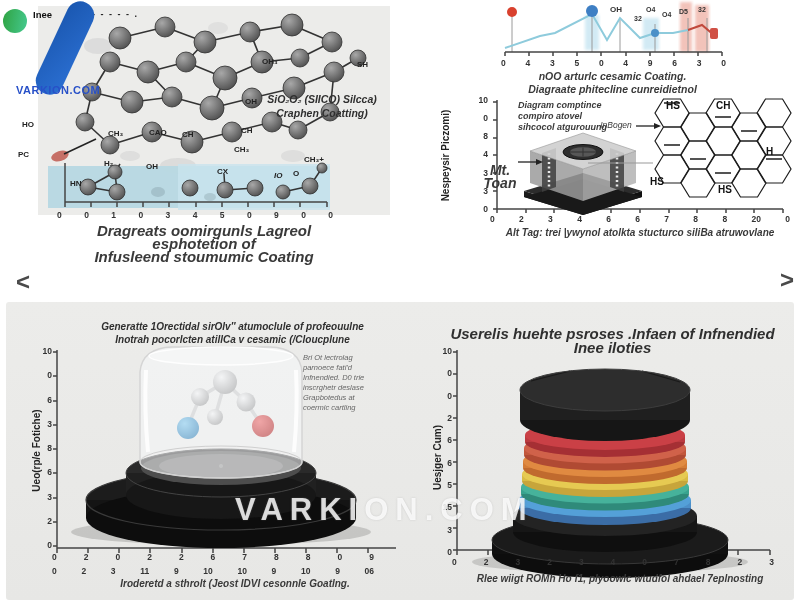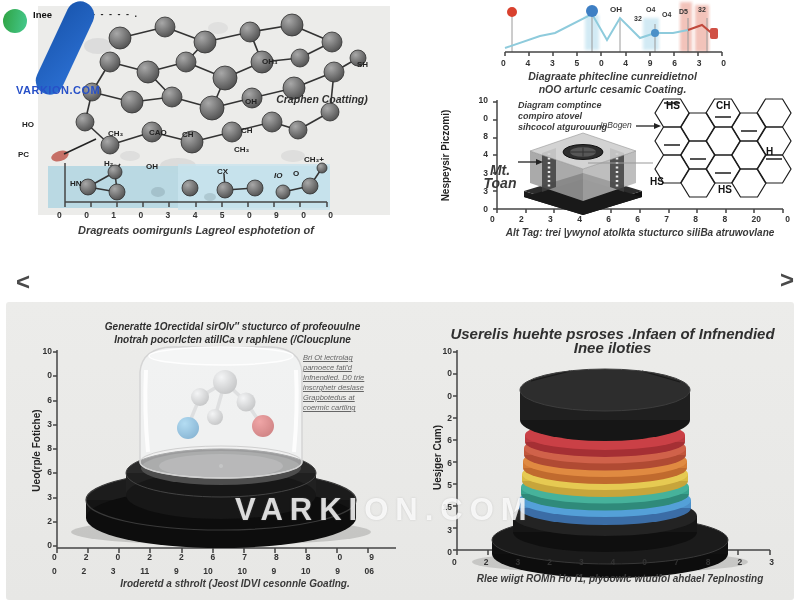--- a/index.html
+++ b/index.html
@@ -12,21 +12,21 @@
        font-size:10.5px;line-height:14px;}
   .t{position:absolute;display:flex;justify-content:space-between;
      font-size:8.5px;font-weight:bold;color:#333;}
   .ty{position:absolute;display:flex;flex-direction:column;justify-content:space-between;
       align-items:flex-end;font-size:8.5px;font-weight:bold;color:#333;line-height:9px;}
   .lbl{position:absolute;font-size:8px;font-weight:bold;color:#222;white-space:nowrap;}
   .plbl{position:absolute;font-size:7px;font-weight:bold;color:#333;white-space:nowrap;}
   .hlbl{position:absolute;font-size:10px;font-weight:bold;color:#111;white-space:nowrap;}
   .rot{position:absolute;width:150px;text-align:center;transform:rotate(-90deg);
        font-size:10px;font-weight:bold;color:#222;}
-  .note{position:absolute;font-size:7.5px;font-style:italic;color:#666;line-height:10px;text-decoration:underline;}
+  .note{position:absolute;font-size:7.5px;font-style:italic;color:#666;line-height:10px;}
   .chev{position:absolute;font-size:24px;color:#4a4a4a;font-weight:600;cursor:pointer;}
   .wm{position:absolute;font-size:31px;font-weight:bold;letter-spacing:7px;
       color:rgba(255,255,255,.82);text-shadow:0 0 2px rgba(140,140,140,.35);}
   svg{position:absolute;overflow:visible;}
 </style>
 </head>
 <body>
 
 <div id="stage">
 
@@ -143,20 +143,21 @@
     </g>
 
     <g stroke="#444" stroke-width="1.5" fill="none">
       <line x1="27" y1="157" x2="27" y2="196"></line>
         <line x1="27" y1="196" x2="289" y2="196"></line>
       <path d="M27,196v5 M53,196v5 M79,196v5 M105,196v5 M131,196v5 M158,196v5 M184,196v5 M210,196v5 M236,196v5 M262,196v5 M289,196v5"></path>
     </g>
   </svg>
 
   <div class="ttl" style="left:243px;top:92px;width:158px;">
+      <div>SiO₂O₂ (SIICO) Silcca)</div>
       <div>Craphen Coatting)</div>
     </div>
   <span class="lbl" style="left:262px;top:57px;">OH₃</span>
   <span class="lbl" style="left:357px;top:60px;">SH</span>
   <span class="lbl" style="left:245px;top:97px;">OH</span>
   <span class="lbl" style="left:241px;top:126px;">CH</span>
   <span class="lbl" style="left:234px;top:145px;">CH₃</span>
   <span class="lbl" style="left:22px;top:120px;">HO</span>
   <span class="lbl" style="left:18px;top:150px;">PC</span>
   <span class="lbl" style="left:108px;top:129px;">CH₃</span>
@@ -175,22 +176,23 @@
       <span>1</span>
       <span>0</span>
       <span>3</span>
       <span>4</span>
       <span>5</span>
       <span>0</span>
       <span>9</span>
       <span>0</span>
       <span>0</span>
     </div>
-  <div class="cap" style="left:56px;top:224px;width:280px;font-size:11px;">
+  <div class="cap" style="left:64px;top:224px;width:280px;font-size:15px;">
       <div>Dragreats oomirgunls Lagreol esphotetion of</div>
+      <div>Infusleend stoumumic Coating</div>
     </div>
 
   <svg style="left:495px;top:0;" width="245" height="58" viewBox="0 0 245 58">
     <defs>
         <filter id="bl1">
           <feGaussianBlur stdDeviation="1.6"></feGaussianBlur>
         </filter>
       </defs>
     <rect x="90" y="15" width="14" height="35" fill="#7fc4e0" opacity=".35" filter="url(#bl1)"></rect>
     <rect x="148" y="18" width="16" height="32" fill="#7fc4e0" opacity=".35" filter="url(#bl1)"></rect>
@@ -227,22 +229,22 @@
       <span>3</span>
       <span>5</span>
       <span>0</span>
       <span>4</span>
       <span>9</span>
       <span>6</span>
       <span>3</span>
       <span>0</span>
     </div>
   <div class="cap" style="left:505px;top:70px;width:215px;font-size:10.5px;">
+      <div>nOO arturlc cesamic Coating.</div>
       <div>Diagraate phitecline cunreidietnol</div>
-      <div>nOO arturlc cesamic Coating.</div>
     </div>
 
   <svg style="left:480px;top:95px;" width="320" height="130" viewBox="0 0 320 130">
 
     <g stroke="#444" stroke-width="1.5" fill="none">
       <line x1="17" y1="5" x2="17" y2="114"></line>
         <line x1="17" y1="114" x2="303" y2="114"></line>
       <path d="M13,7h4 M13,25h4 M13,43h4 M13,60h4 M13,78h4 M13,96h4 M13,114h4"></path>
       <path d="M17,114v4 M46,114v4 M74,114v4 M103,114v4 M131,114v4 M160,114v4 M189,114v4 M217,114v4 M246,114v4 M274,114v4 M303,114v4"></path>
     </g>
@@ -324,22 +326,22 @@
   <span class="hlbl" style="left:650px;top:176px;">HS</span>
   <span class="hlbl" style="left:718px;top:184px;">HS</span>
   <div class="cap" style="left:490px;top:226px;width:300px;">Alt Tag: trei |ywynol atolkta stucturco siliBa atruwovlane</div>
 
   <span class="chev" style="left:16px;top:268px;">&lt;</span>
   <span class="chev" style="left:780px;top:266px;">&gt;</span>
 
   <div class="abs" style="left:6px;top:302px;width:788px;height:298px;background:linear-gradient(#ececea,#e7e7e5);border-radius:3px;"></div>
 
   <div class="ttl" style="left:55px;top:320px;width:355px;font-size:10px;line-height:13px;">
-      <div>Generatte 1Orectidal sirOlv″ stucturco of profeouulne</div>
-      <div>Inotrah pocorlcten atillCa v raphlene (/Cloucplune</div>
+      <div>Generatte 1Orectidal sirOlv″ atumoclule of profeouulne</div>
+      <div>Inotrah pocorlcten atillCa v cesamic (/Cloucplune</div>
     </div>
   <svg style="left:30px;top:340px;" width="370" height="245" viewBox="0 0 370 245">
     <defs>
       <radialGradient id="gb2" cx="35%" cy="30%" r="75%">
         <stop offset="0%" stop-color="#f0f0f0"></stop>
           <stop offset="100%" stop-color="#9c9c9c"></stop>
       </radialGradient>
       <radialGradient id="gbl" cx="35%" cy="30%" r="75%">
         <stop offset="0%" stop-color="#7cc4ea"></stop>
           <stop offset="100%" stop-color="#2f7fb5"></stop>

